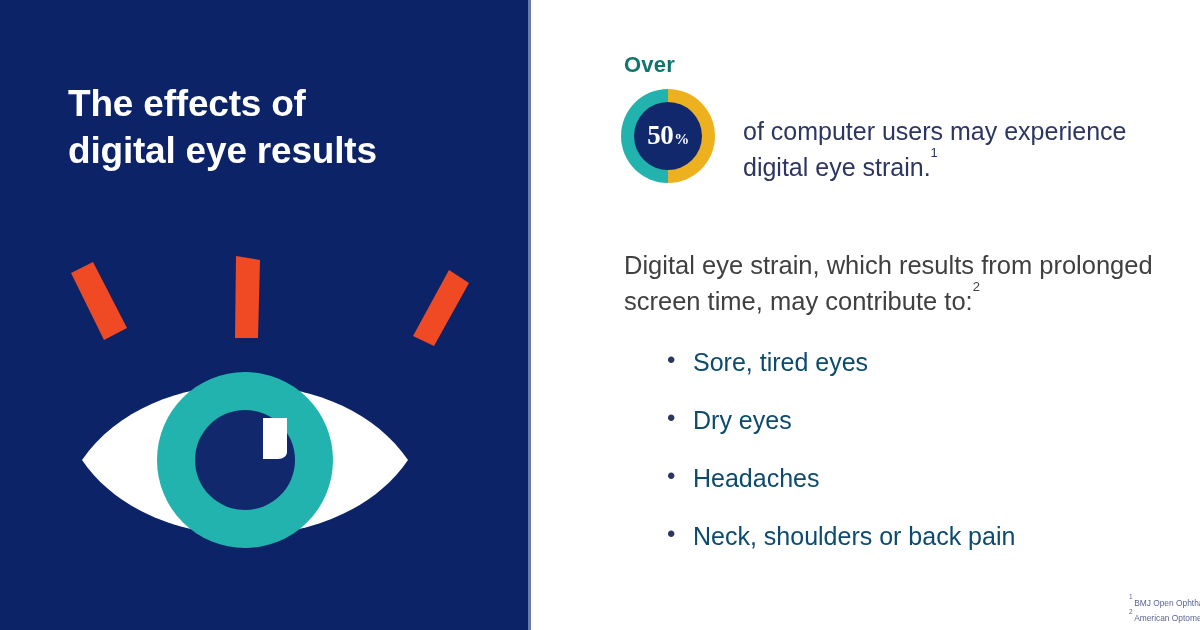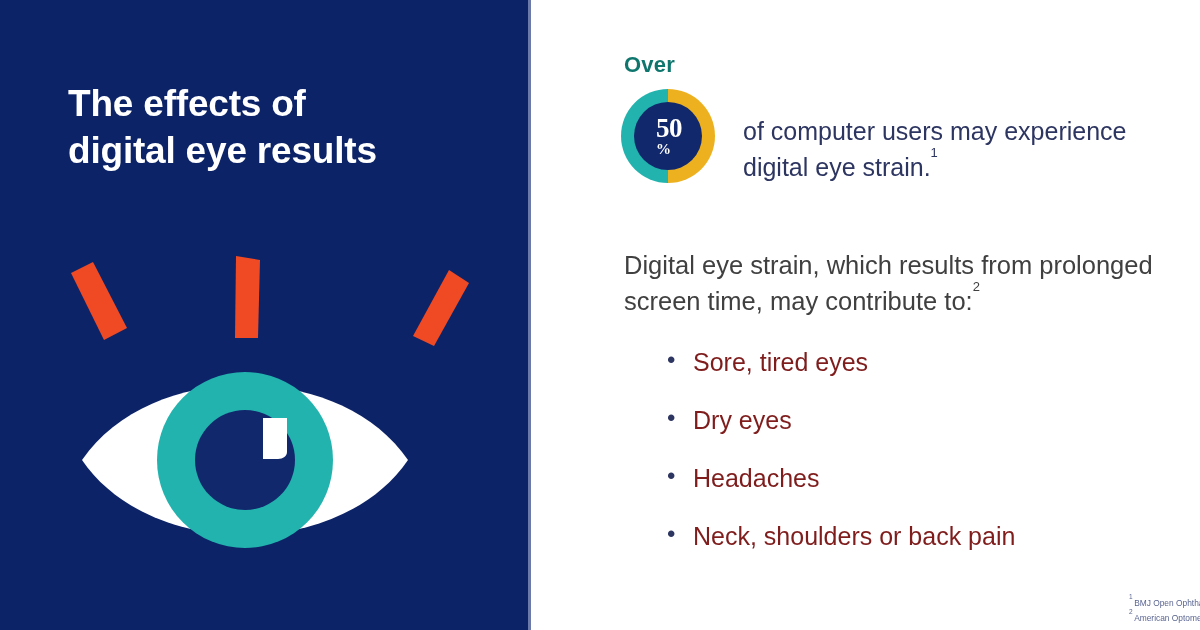--- a/index.html
+++ b/index.html
@@ -123,21 +123,20 @@
   }
   .donut .pct {
     color: #ffffff;
     font-family: "Liberation Serif", "DejaVu Serif", serif;
     font-weight: bold;
     font-size: 27px;
     line-height: 1;
     letter-spacing: -0.5px;
     display: flex;
     align-items: baseline;
-    flex-direction: column;
   }
   .donut .pct .sym {
     font-size: 15px;
     margin-left: 1px;
   }
   .stat-text {
     margin-left: 28px;
     color: #2d3561;
     font-size: 25px;
     line-height: 1.42;
@@ -161,21 +160,21 @@
     position: absolute;
     left: 136px;
     top: 350px;
     width: 520px;
     margin: 0;
     padding: 0;
     list-style: none;
   }
   .symptom-list li {
     position: relative;
-    color: #7f1d1d;
+    color: #0c4a6e;
     font-size: 25px;
     line-height: 1;
     padding-left: 26px;
     margin-bottom: 33px;
   }
   .symptom-list li::before {
     content: "\2022";
     position: absolute;
     left: 0;
     top: -2px;

